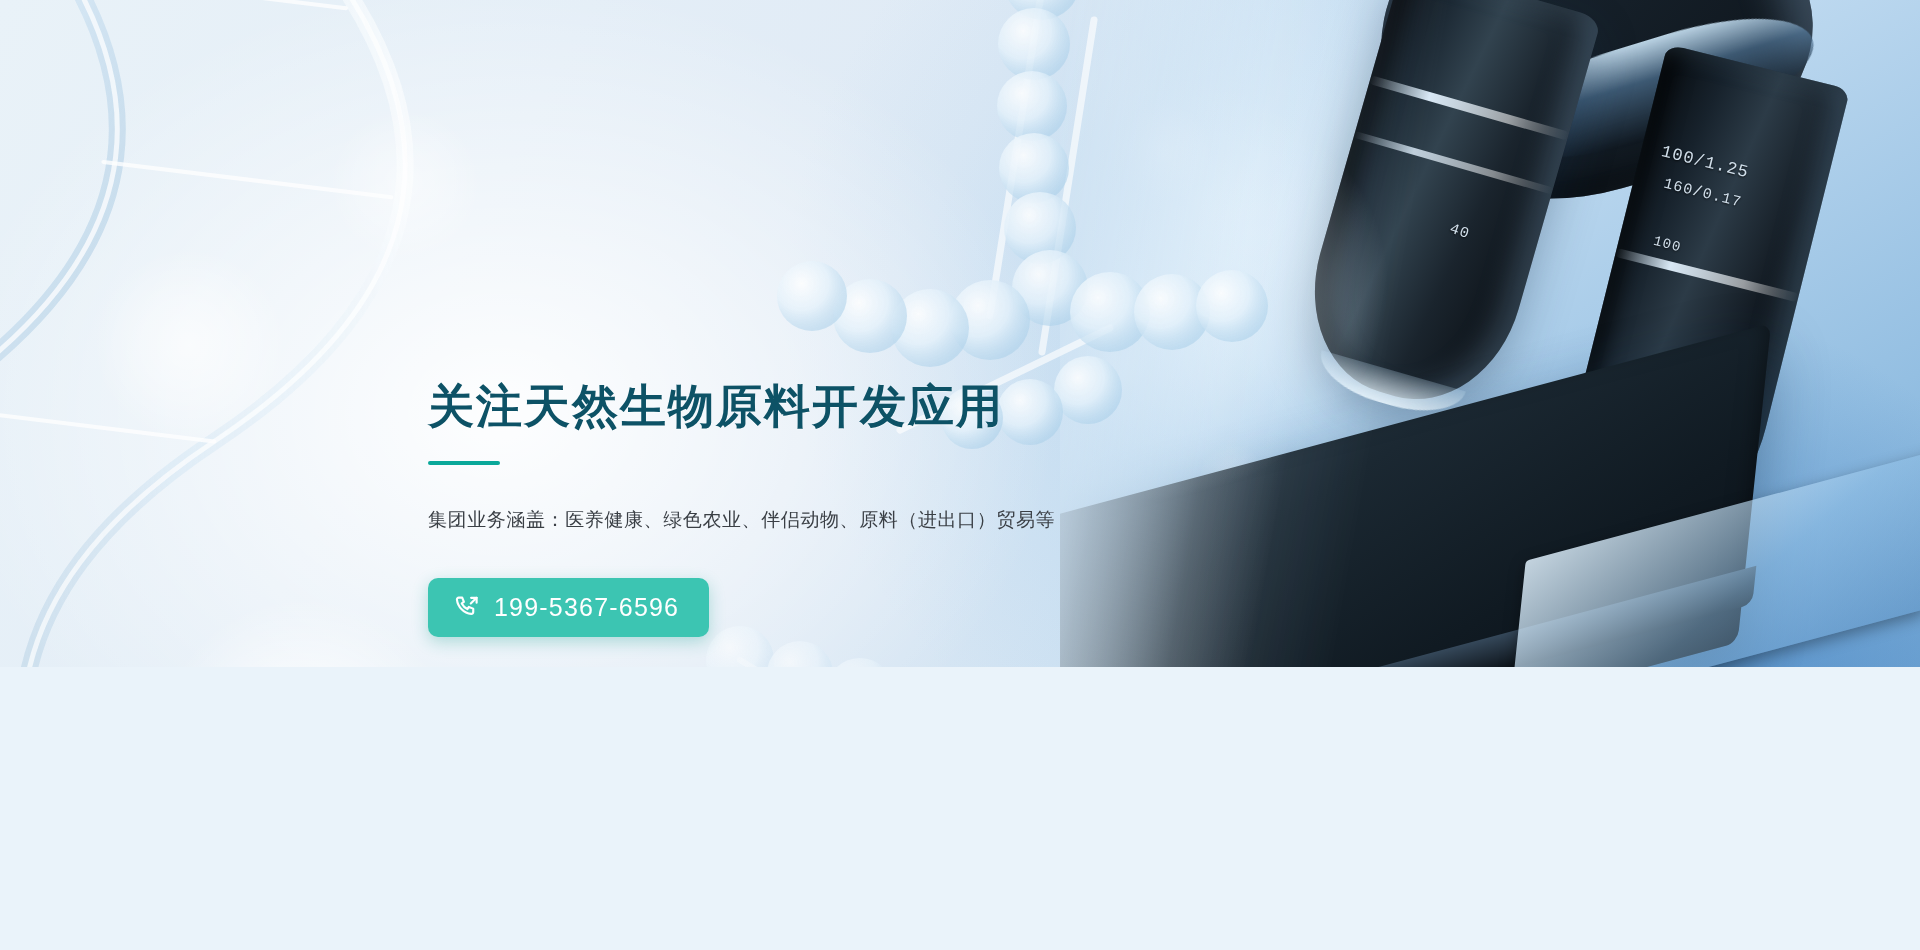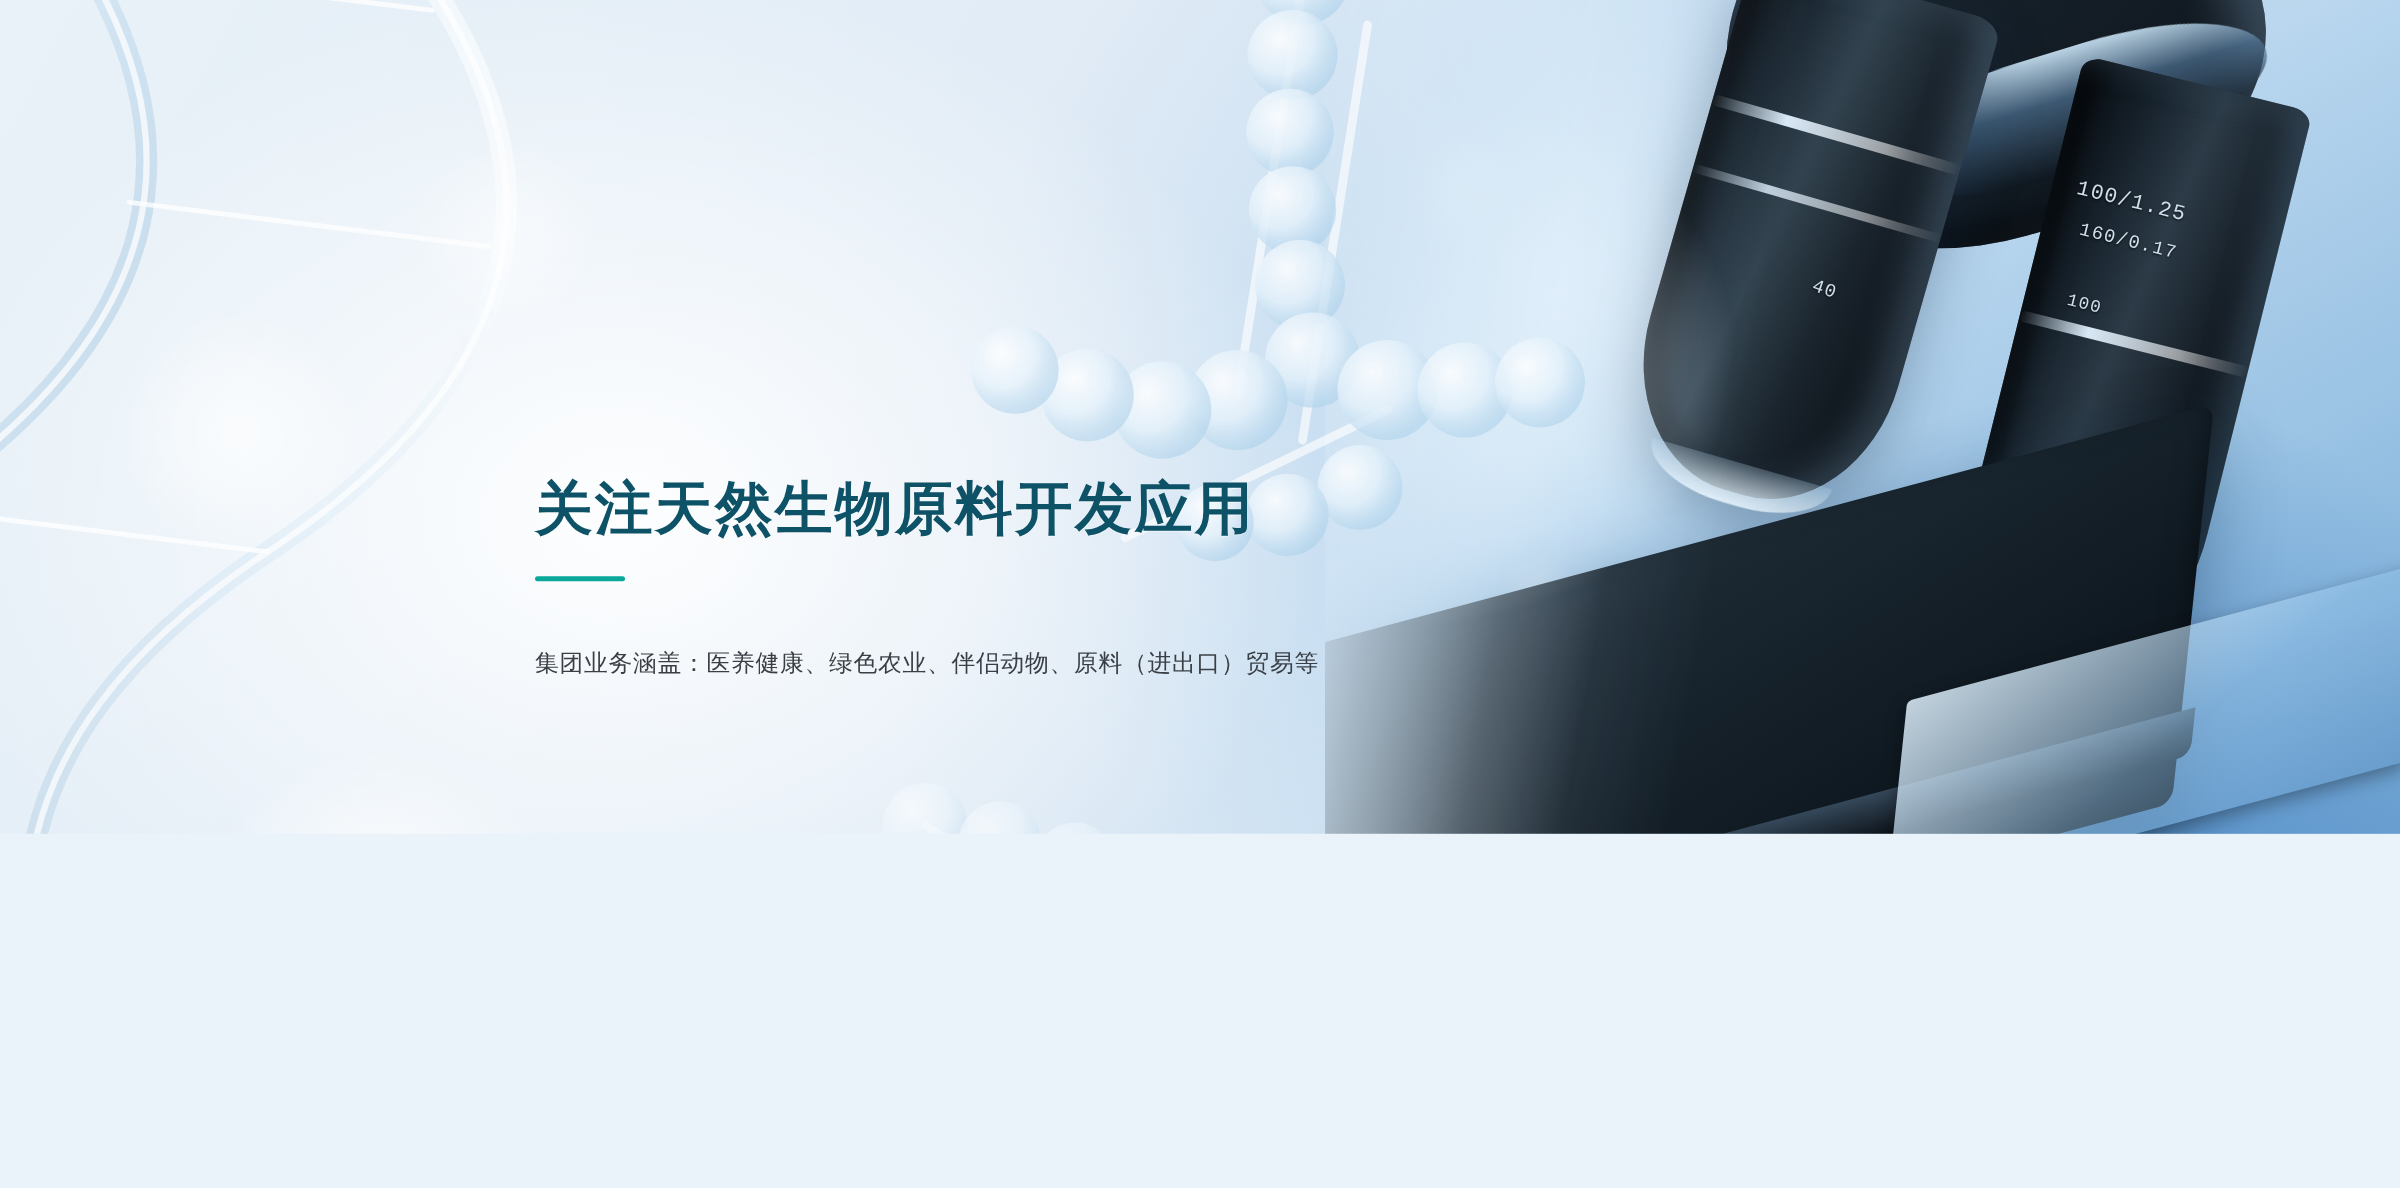--- a/index.html
+++ b/index.html
@@ -152,21 +152,21 @@
   .headline {
     font-size:46px; font-weight:bold; color:#0d5266;
     letter-spacing:2px; line-height:1.15; white-space:nowrap;
     text-shadow:0 1px 0 rgba(255,255,255,.45);
   }
   .rule {
     margin-top:28px; width:72px; height:4px;
     background:#0aa89a; border-radius:2px;
   }
   .subtitle {
-    margin-top:48px; font-size:19px; line-height:2.05;
+    margin-top:36px; font-size:19px; line-height:2.05;
     color:#3a3f45; letter-spacing:.6px;
   }
   .subtitle div { white-space:nowrap; }
 
   .cta {
     display:inline-flex; align-items:center; gap:13px;
     margin-top:38px; padding:15px 30px 15px 26px;
     background:#3cc5b2; border-radius:10px; border:0; cursor:pointer;
     box-shadow:0 5px 16px rgba(38,164,148,.32);
   }
@@ -331,15 +331,25 @@
   <div class="content">
 
     <h1 class="headline">关注天然生物原料开发应用</h1>
 
     <div class="rule"></div>
 
     <div class="subtitle">
       <div>集团业务涵盖：医养健康、绿色农业、伴侣动物、原料（进出口）贸易等</div>
     </div>
 
+    <button class="cta">
+      <span class="cta-icon">
+        <svg viewBox="0 0 24 24" fill="none" stroke="#ffffff" stroke-width="1.9" stroke-linecap="round" stroke-linejoin="round">
+          <path d="M4.2 3.2h3.1l1.5 3.9L6.9 8.4a11.4 11.4 0 0 0 5 5l1.3-1.9 3.9 1.5v3.1a1.6 1.6 0 0 1-1.7 1.6A14.6 14.6 0 0 1 2.6 4.9a1.6 1.6 0 0 1 1.6-1.7z"></path>
+          <path d="M15.2 3.4h4.9v4.3"></path>
+          <path d="M20.1 3.4l-5.2 5"></path>
+        </svg>
+      </span>
+      <span class="cta-number">199-5367-6596</span>
+    </button>
 
   </div>
 </div>
 
 </body></html>

